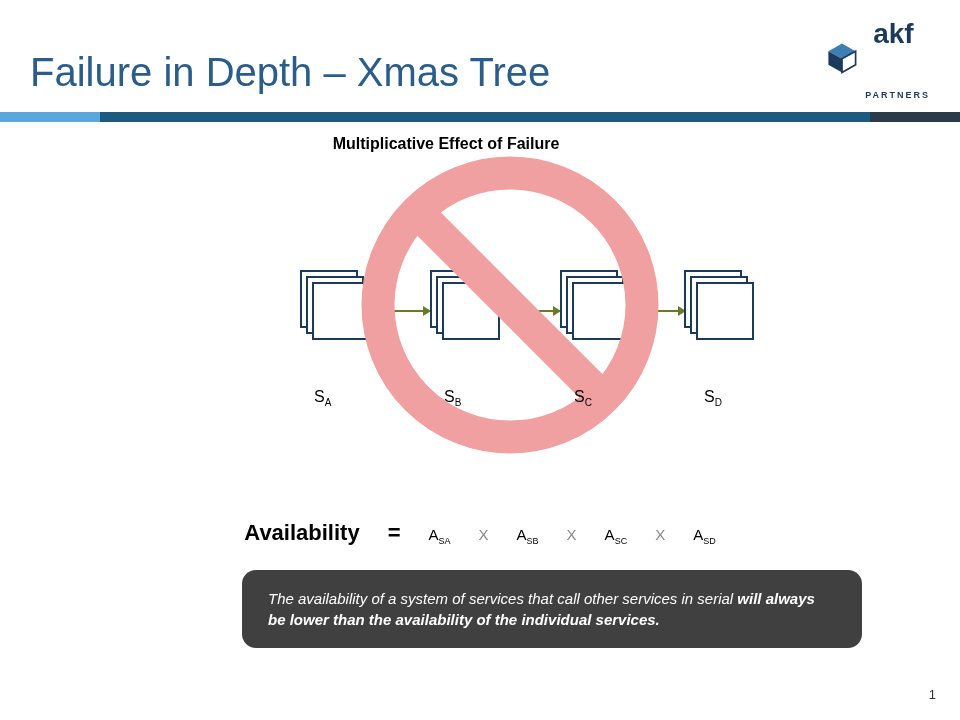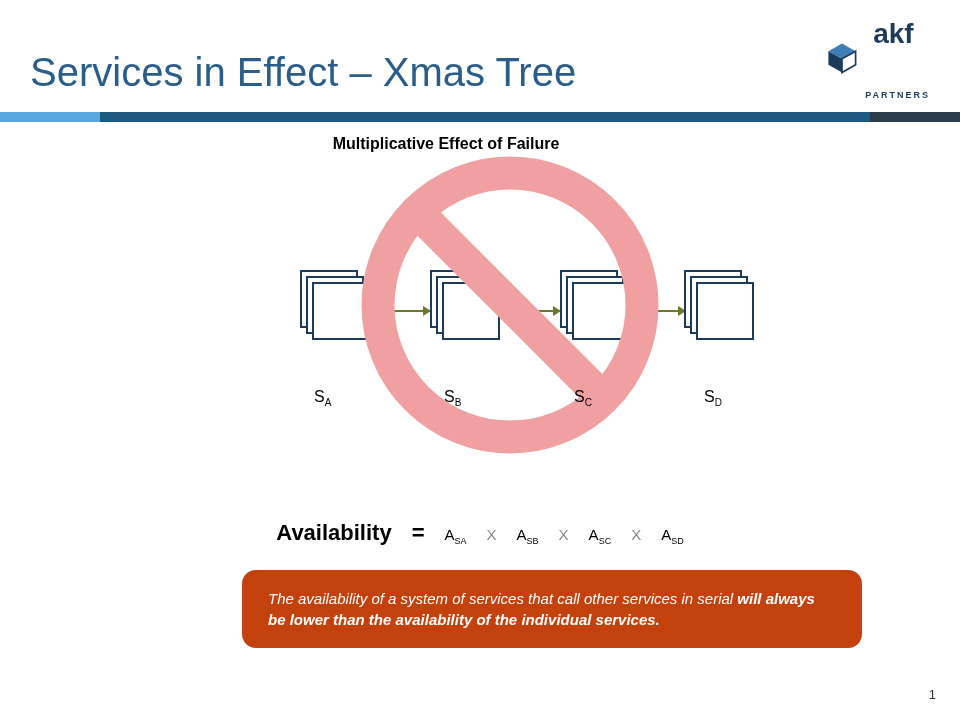--- a/index.html
+++ b/index.html
@@ -58,43 +58,43 @@
     border-top: 5px solid transparent;
     border-bottom: 5px solid transparent;
   }
   .svc-label {
     position: absolute; top: 228px; font-size: 16px; color: #000;
   }
   .svc-label sub { font-size: 10px; }
 
   .formula {
     position: absolute; left: 0; top: 520px; width: 960px;
-    display: flex; align-items: baseline; justify-content: center; gap: 20px;
+    display: flex; align-items: baseline; justify-content: center; gap: 28px;
     font-size: 15px; color: #000;
   }
   .formula .lhs { font-weight: 700; font-size: 22px; }
   .formula .eq  { font-weight: 700; font-size: 22px; }
   .formula .term sub { font-size: 9px; }
   .formula .x { color: #888; }
 
   .callout {
     position: absolute; left: 242px; top: 570px; width: 620px;
-    background: #c2410c; color: #fff; border-radius: 14px;
+    background: #404040; color: #fff; border-radius: 14px;
     padding: 18px 26px; font-style: italic; font-size: 15px; line-height: 1.4;
   }
   .callout .bold { font-weight: 700; }
 
   .pagenum {
     position: absolute; right: 24px; bottom: 18px; font-size: 13px; color: #333;
   }
 </style>
 </head>
 <body>
 
-<div class="title">Services in Effect – Xmas Tree</div>
+<div class="title">Failure in Depth – Xmas Tree</div>
 
 <div class="logo">
   <span>
     <svg width="34" height="34" viewBox="0 0 40 40">
       <polygon points="20,3 36,12 20,21 4,12" fill="#3b7fb5"></polygon>
       <polygon points="4,12 20,21 20,37 4,28" fill="#1c3a5a"></polygon>
       <polygon points="36,12 20,21 20,37 36,28" fill="#ffffff" stroke="#1c3a5a" stroke-width="2"></polygon>
     </svg>
   </span>
   <div>

